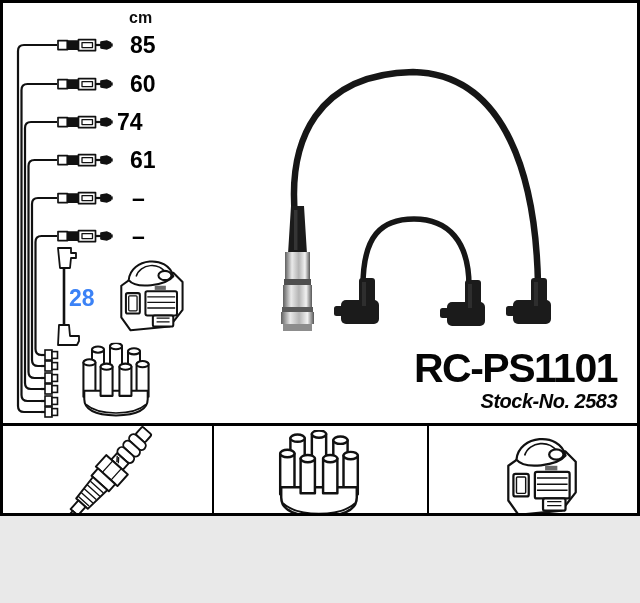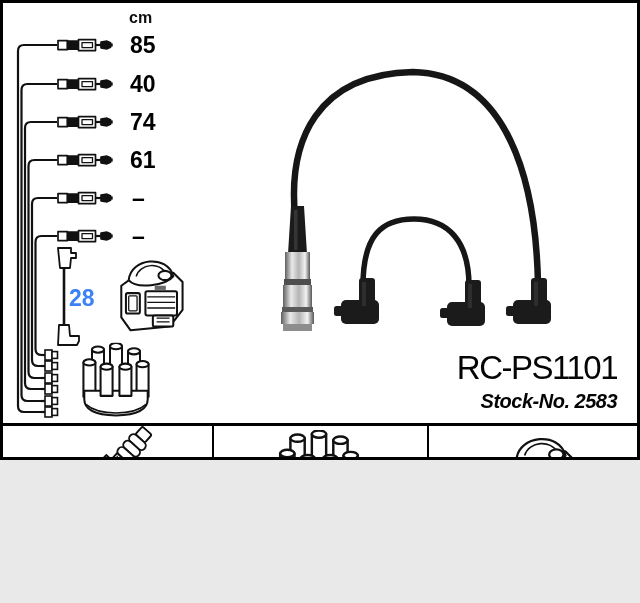--- a/index.html
+++ b/index.html
@@ -1,26 +1,26 @@
 <!DOCTYPE html>
 <html><head>
 <meta charset="utf-8">
 <style>
   html,body{margin:0;padding:0;background:#e9e9e9;}
   .stage{
-    position:relative;width:640px;height:460px;background:#fff;
+    position:relative;width:640px;height:516px;background:#fff;
     font-family:"Liberation Sans","DejaVu Sans",sans-serif;
     box-sizing:border-box;border:3px solid #000;overflow:hidden;
   }
   .abs{position:absolute;}
   .num{position:absolute;font-weight:bold;color:#000000;font-size:23px;line-height:26px;white-space:nowrap;}
   .unit{position:absolute;font-weight:bold;color:#0d0d0d;font-size:16px;line-height:18px;}
   .coil-len{position:absolute;font-weight:bold;color:#3b82f6;font-size:23px;line-height:26px;}
   .pn{position:absolute;right:20px;top:347px;width:320px;text-align:right;color:#050505;}
-  .pn .code{font-size:33px;font-weight:normal;letter-spacing:-1.5px;line-height:36px;}
+  .pn .code{font-size:41px;font-weight:bold;letter-spacing:-1.5px;line-height:36px;}
   .pn .stock{font-size:20px;font-weight:bold;letter-spacing:-0.5px;line-height:23px;margin-top:4px;font-style:italic;}
   .hline,.vline{position:absolute;background:#000;}
   svg{display:block;}
 </style>
 </head>
 <body>
 
 <div class="stage">
 
   <svg width="0" height="0" style="position:absolute" aria-hidden="true">
@@ -167,22 +167,22 @@
 
     <g stroke="#111" stroke-width="1.8" fill="#fff" stroke-linejoin="round">
       <path d="M55,245 h13 v5 h5 v5 h-5 l-1,10 h-10 Z"></path>
       <path d="M61,265 V323" fill="none" stroke-width="2.6"></path>
       <path d="M56,322 h10 l1,11 h9 v5 l-2,4 h-19 Z"></path>
     </g>
   </svg>
 
   <div class="unit" style="left:126px;top:6px;">cm</div>
   <div class="num" style="left:127px;top:29px;">85</div>
-  <div class="num" style="left:127px;top:68px;">40</div>
-  <div class="num" style="left:127px;top:106px;text-align:center;">74</div>
+  <div class="num" style="left:127px;top:68px;">60</div>
+  <div class="num" style="left:114px;top:106px;text-align:center;">74</div>
   <div class="num" style="left:127px;top:144px;">61</div>
   <div class="num" style="left:129px;top:182px;">–</div>
   <div class="num" style="left:129px;top:220px;">–</div>
   <div class="coil-len" style="left:66px;top:282px;">28</div>
 
   <svg class="abs" style="left:109px;top:249px" width="78" height="86" viewBox="0 0 84 92">
       <use href="#coil"></use>
     </svg>
   <svg class="abs" style="left:77px;top:339px" width="72" height="82" viewBox="0 0 84 94">
       <use href="#cap"></use>

